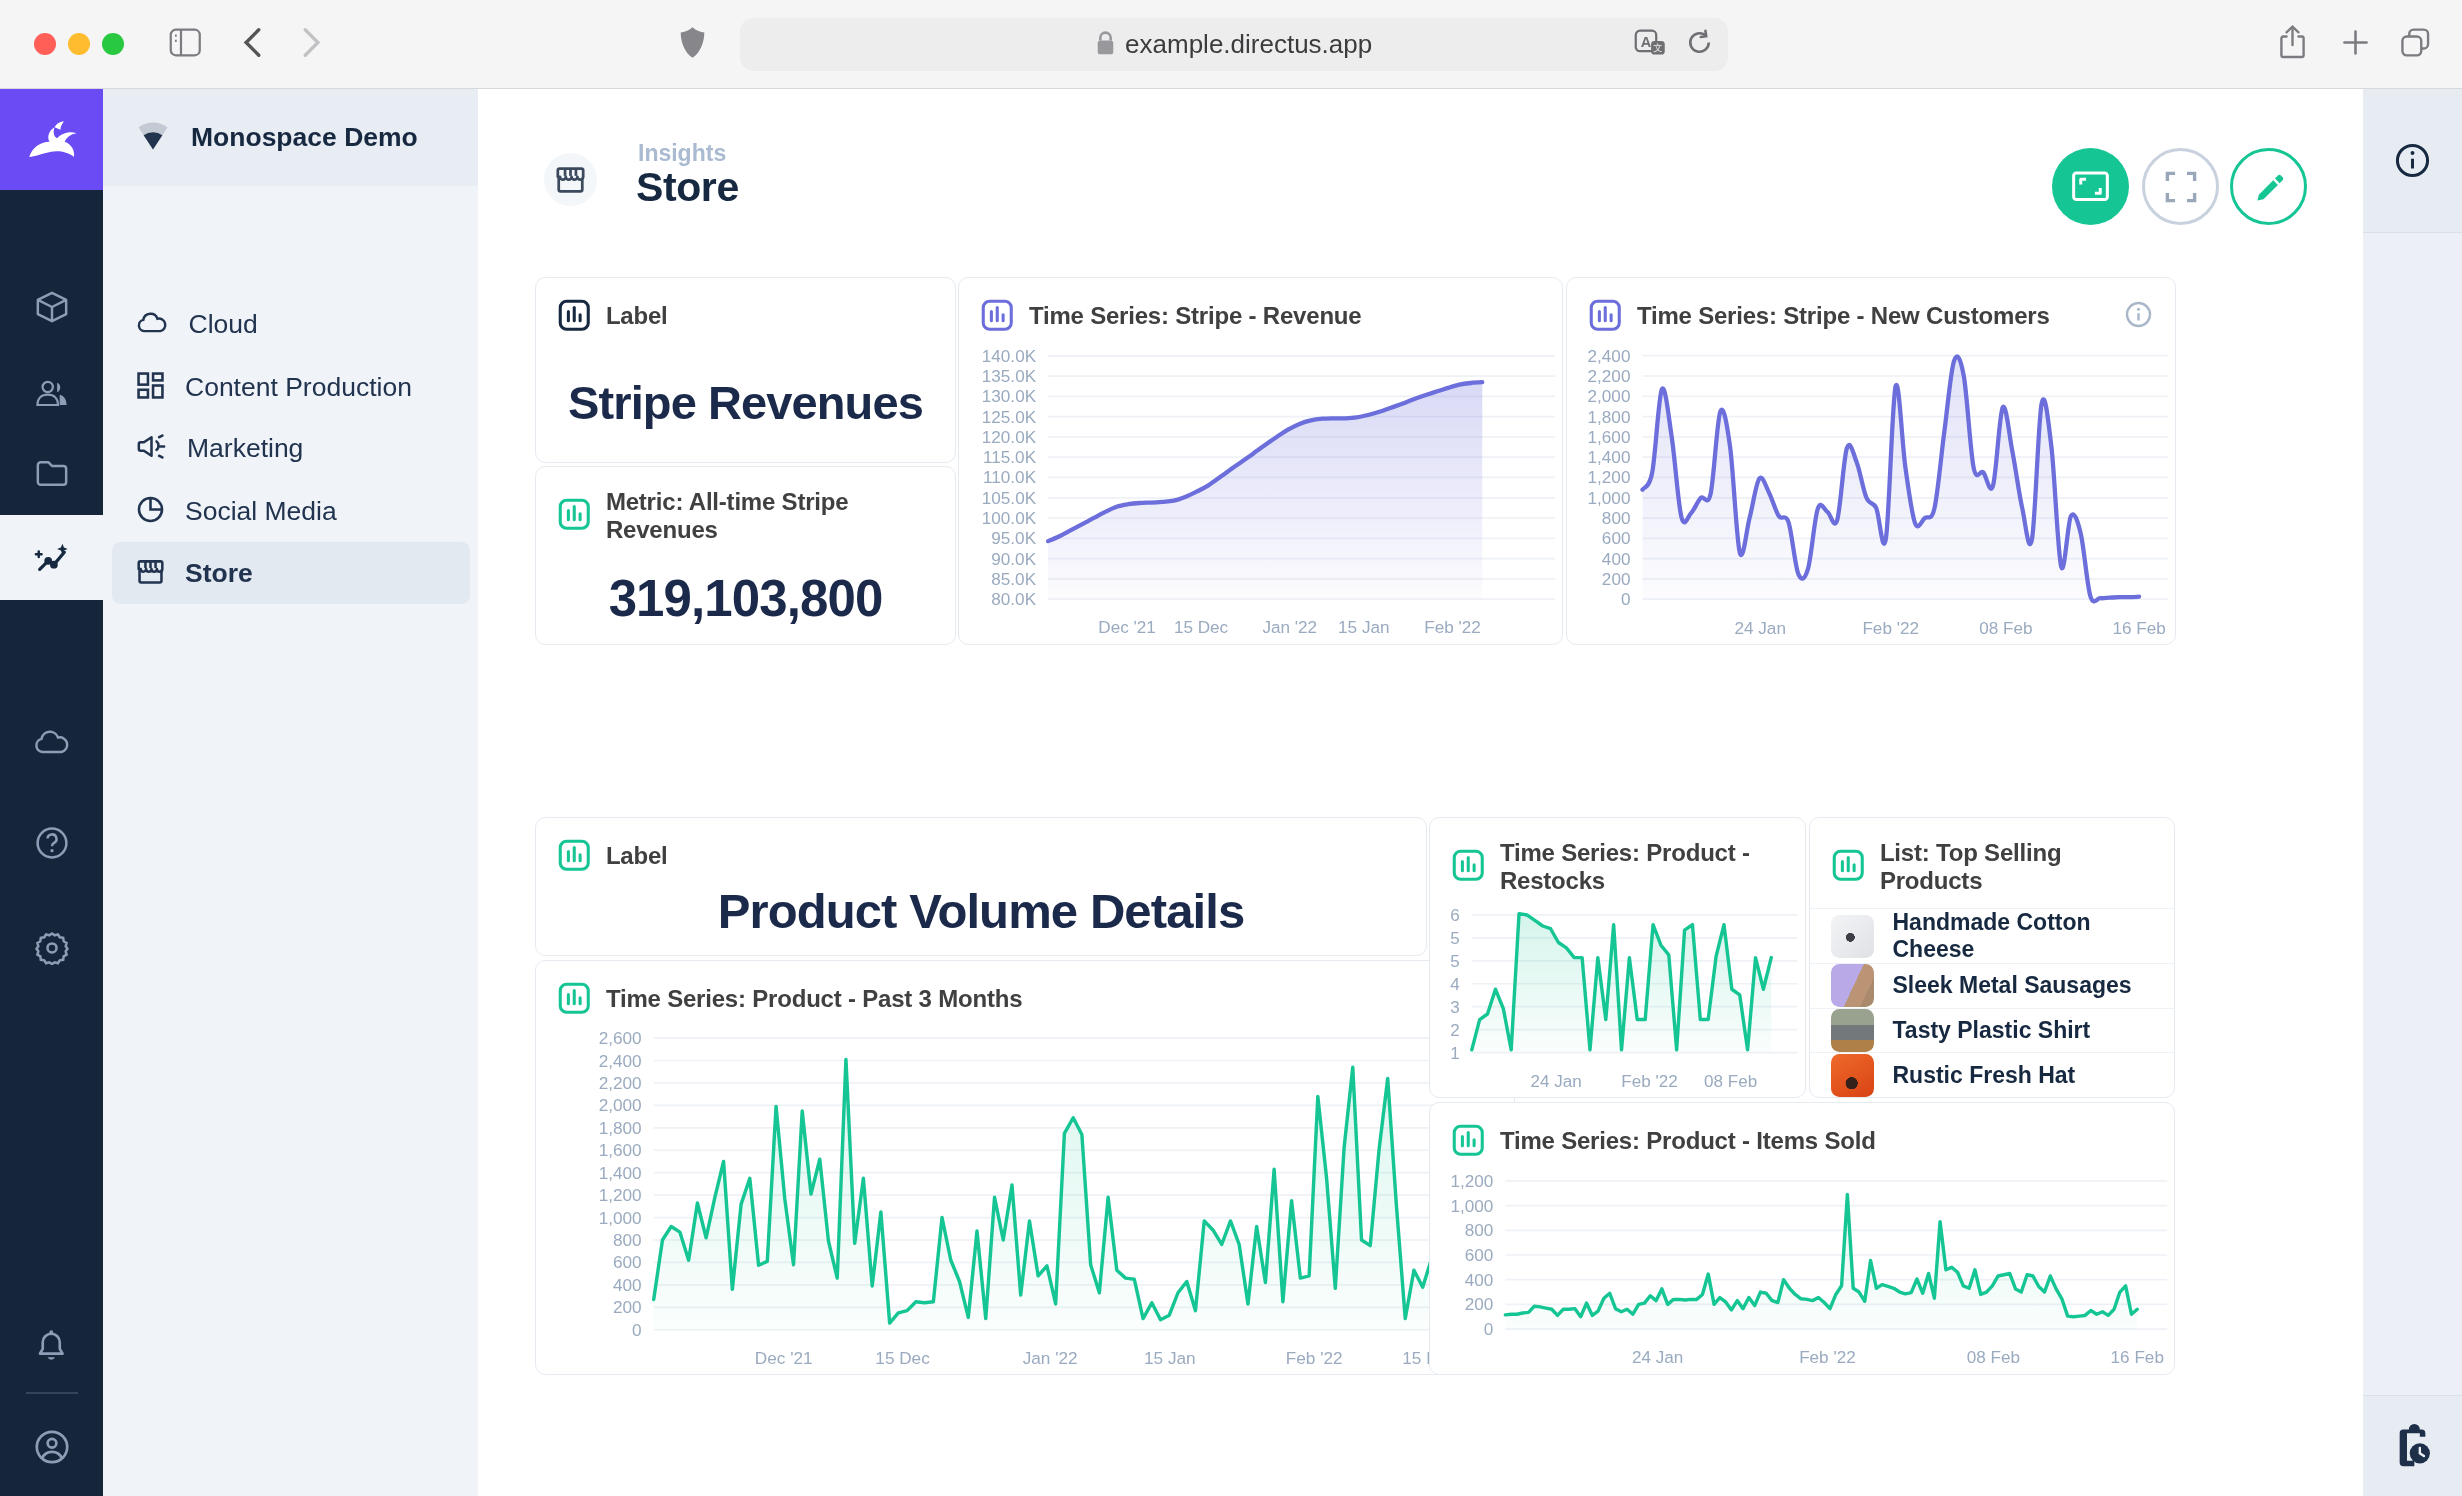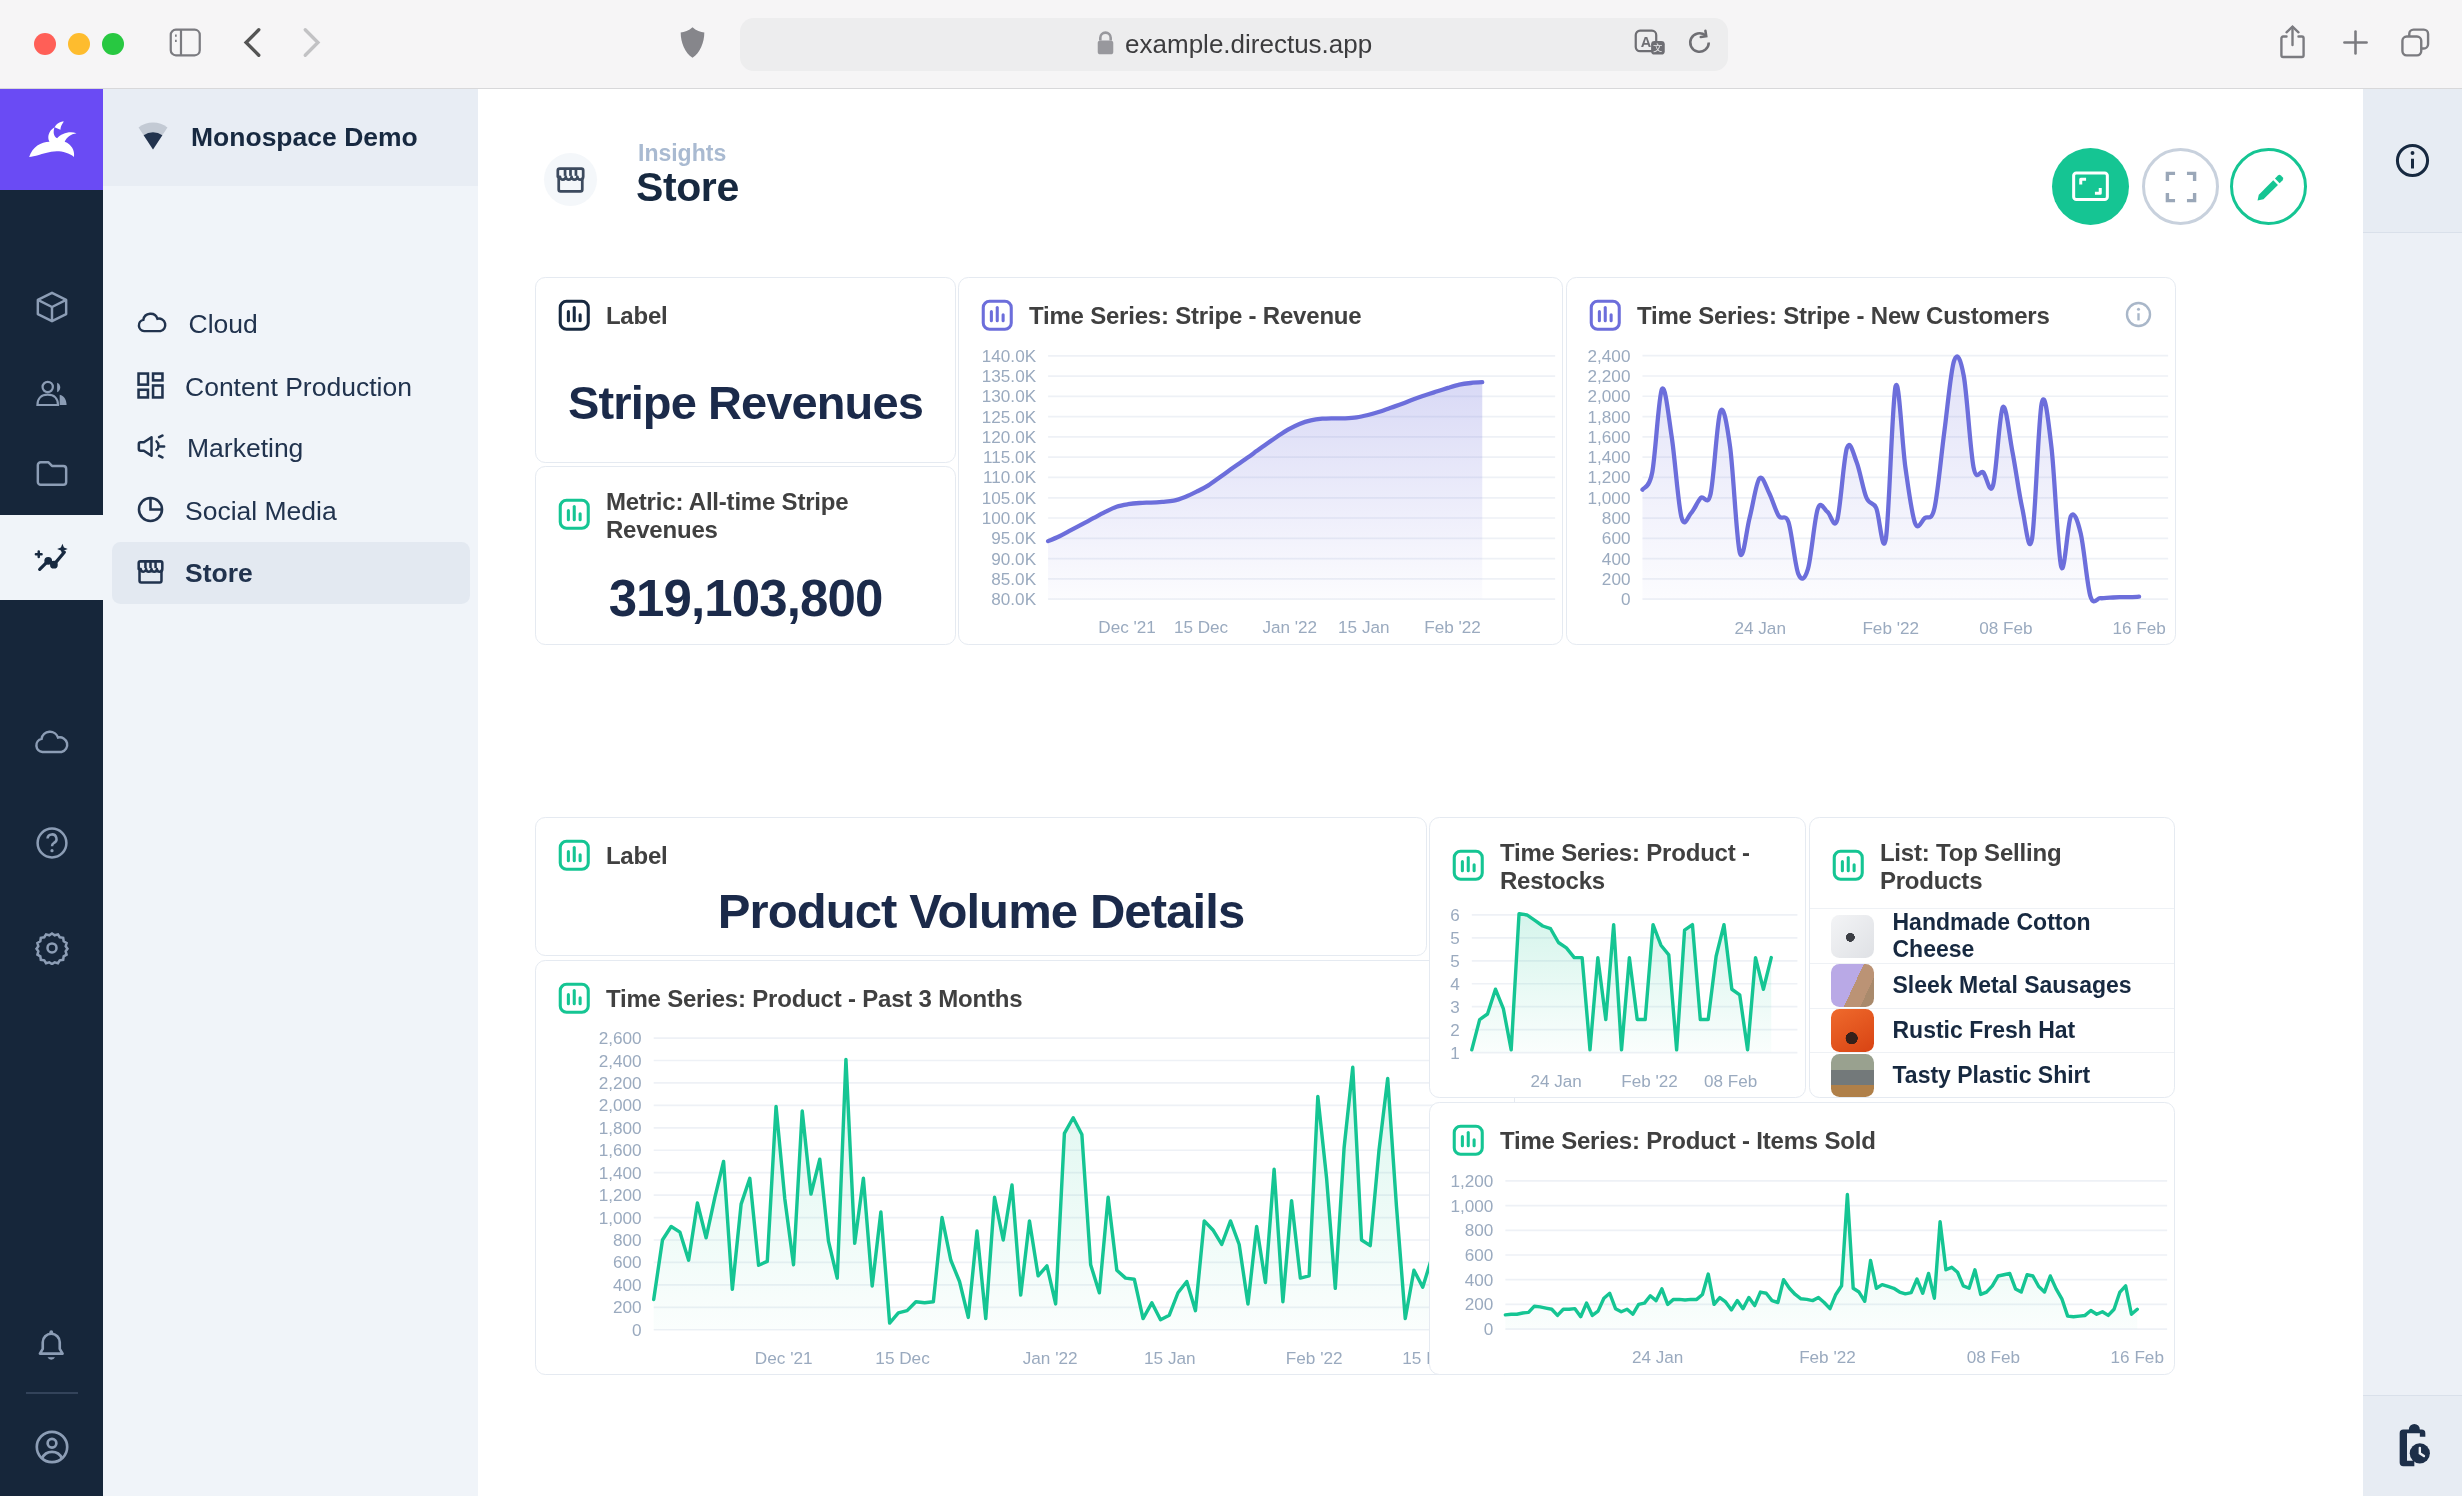--- a/index.html
+++ b/index.html
@@ -610,26 +610,26 @@
       </div>
       <div class="lrow">
         <span class="lthumb" style="background: radial-gradient(circle at 45% 52%, rgb(59, 62, 68) 0px, rgb(59, 62, 68) 13%, rgba(0, 0, 0, 0) 14%), linear-gradient(135deg, rgb(243, 244, 246), rgb(223, 225, 229));"></span>
         <span class="lname">Handmade Cotton Cheese</span>
       </div>
       <div class="lrow">
         <span class="lthumb" style="background: linear-gradient(115deg, rgb(185, 169, 230) 0px, rgb(185, 169, 230) 52%, rgb(187, 147, 117) 52%, rgb(187, 147, 117) 78%, rgb(169, 138, 108) 78%);"></span>
         <span class="lname">Sleek Metal Sausages</span>
       </div>
       <div class="lrow">
+        <span class="lthumb" style="background: linear-gradient(rgb(153, 161, 143) 0px, rgb(153, 161, 143) 38%, rgb(115, 121, 122) 38%, rgb(115, 121, 122) 72%, rgb(176, 128, 73) 72%);"></span>
+        <span class="lname">Tasty Plastic Shirt</span>
+      </div>
+      <div class="lrow">
         <span class="lthumb" style="background: radial-gradient(circle at 48% 68%, rgb(53, 32, 26) 0px, rgb(53, 32, 26) 16%, rgba(0, 0, 0, 0) 17%), linear-gradient(150deg, rgb(239, 106, 44), rgb(216, 67, 19));"></span>
         <span class="lname">Rustic Fresh Hat</span>
-      </div>
-      <div class="lrow">
-        <span class="lthumb" style="background: linear-gradient(rgb(153, 161, 143) 0px, rgb(153, 161, 143) 38%, rgb(115, 121, 122) 38%, rgb(115, 121, 122) 72%, rgb(176, 128, 73) 72%);"></span>
-        <span class="lname">Tasty Plastic Shirt</span>
       </div>
     </div>
 
     <div class="panel" style="left:950px; top:1013px; width:746px; height:273px">
       <div class="phead">
         <span style="color: rgb(21, 197, 147);">
           <svg width="32.5" height="32.5" viewBox="0 0 36 36" fill="none" stroke="currentColor" stroke-width="3.4" stroke-linecap="round">
               <rect x="2.5" y="2.5" width="31" height="31" rx="7"></rect>
               <line x1="11.5" y1="24" x2="11.5" y2="14"></line>
               <line x1="18" y1="24" x2="18" y2="9.5"></line>

